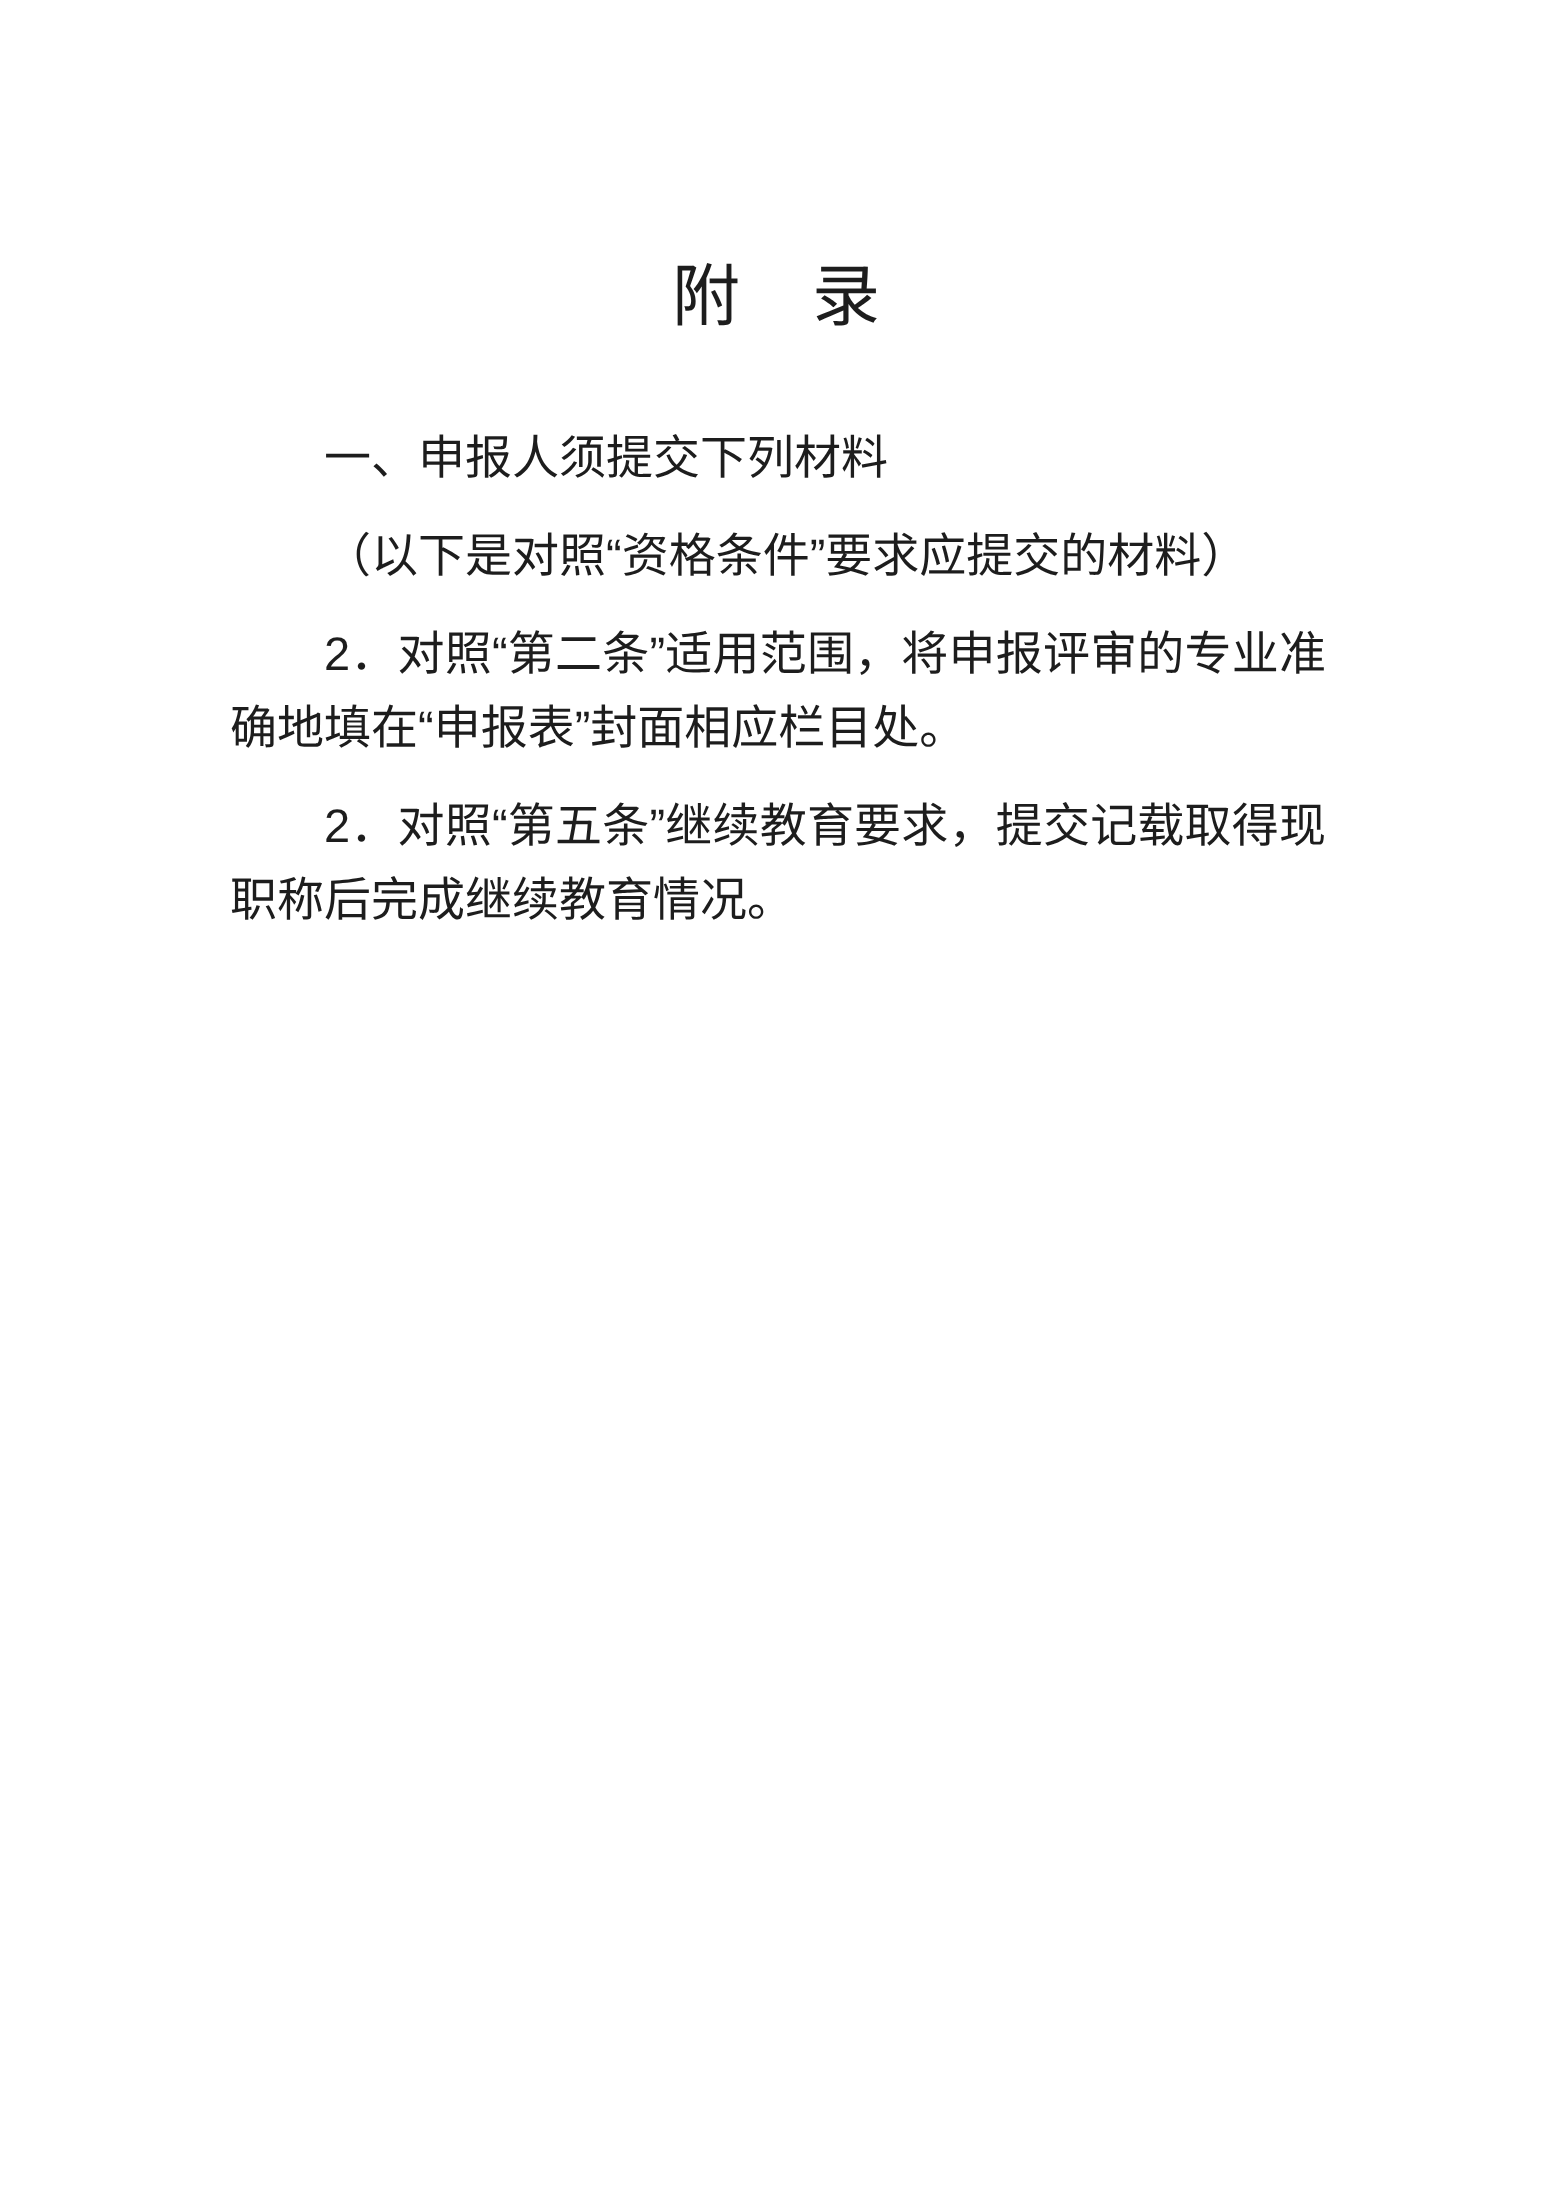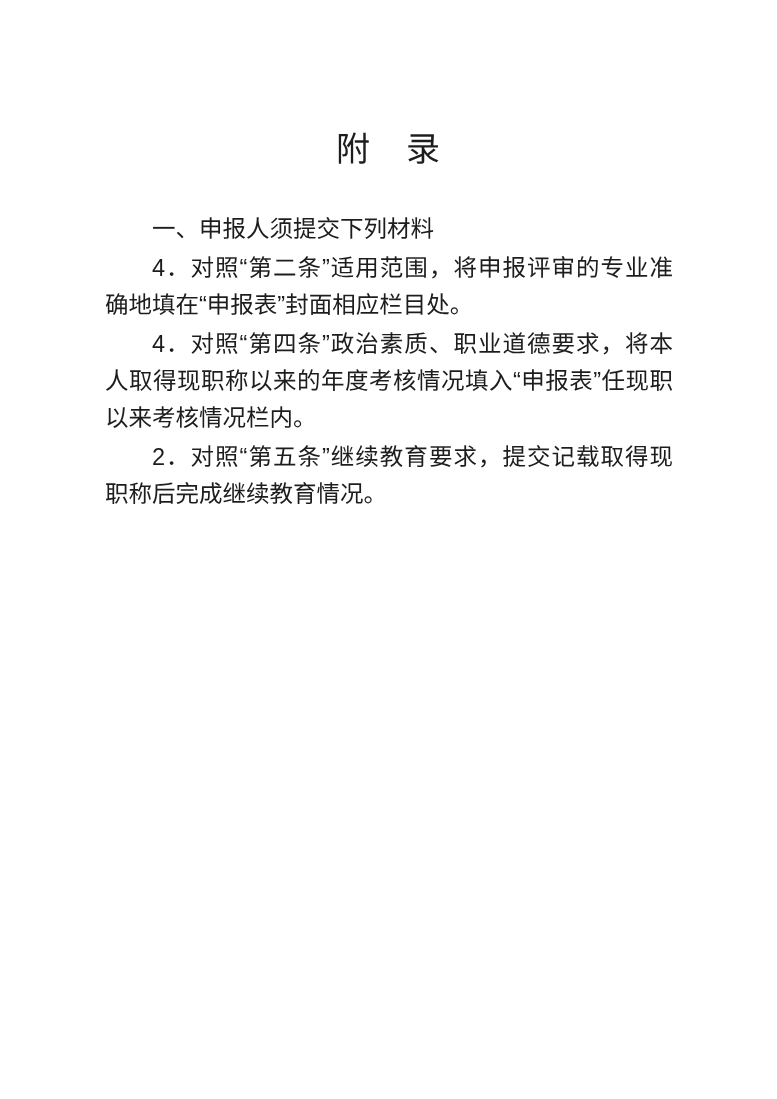--- a/index.html
+++ b/index.html
@@ -35,31 +35,31 @@
     margin: 40px auto 0 auto;
     margin-left: 103px;
     width: 572px;
     font-size: 23.5px;
     line-height: 37px;
     text-align: justify;
     text-justify: inter-ideograph;
     color: #1d1d1d;
   }
   .content p {
-    margin: 2px;
+    margin: 12px;
     padding: 0;
     text-indent: 2em;
     word-break: break-all;
   }
 </style>
 </head>
 <body>
 
 <div class="page">
   <h1 class="doc-title">附　录</h1>
 
   <div class="content">
     <p>一、申报人须提交下列材料</p>
-    <p>4．对照“第二条”适用范围，将申报评审的专业准确地填在“申报表”封面相应栏目处。</p>
-    <p>4．对照“第四条”政治素质、职业道德要求，将本人取得现职称以来的年度考核情况填入“申报表”任现职以来考核情况栏内。</p>
+    <p>（以下是对照“资格条件”要求应提交的材料）</p>
+    <p>2．对照“第二条”适用范围，将申报评审的专业准确地填在“申报表”封面相应栏目处。</p>
     <p>2．对照“第五条”继续教育要求，提交记载取得现职称后完成继续教育情况。</p>
   </div>
 </div>
 
 </body></html>

